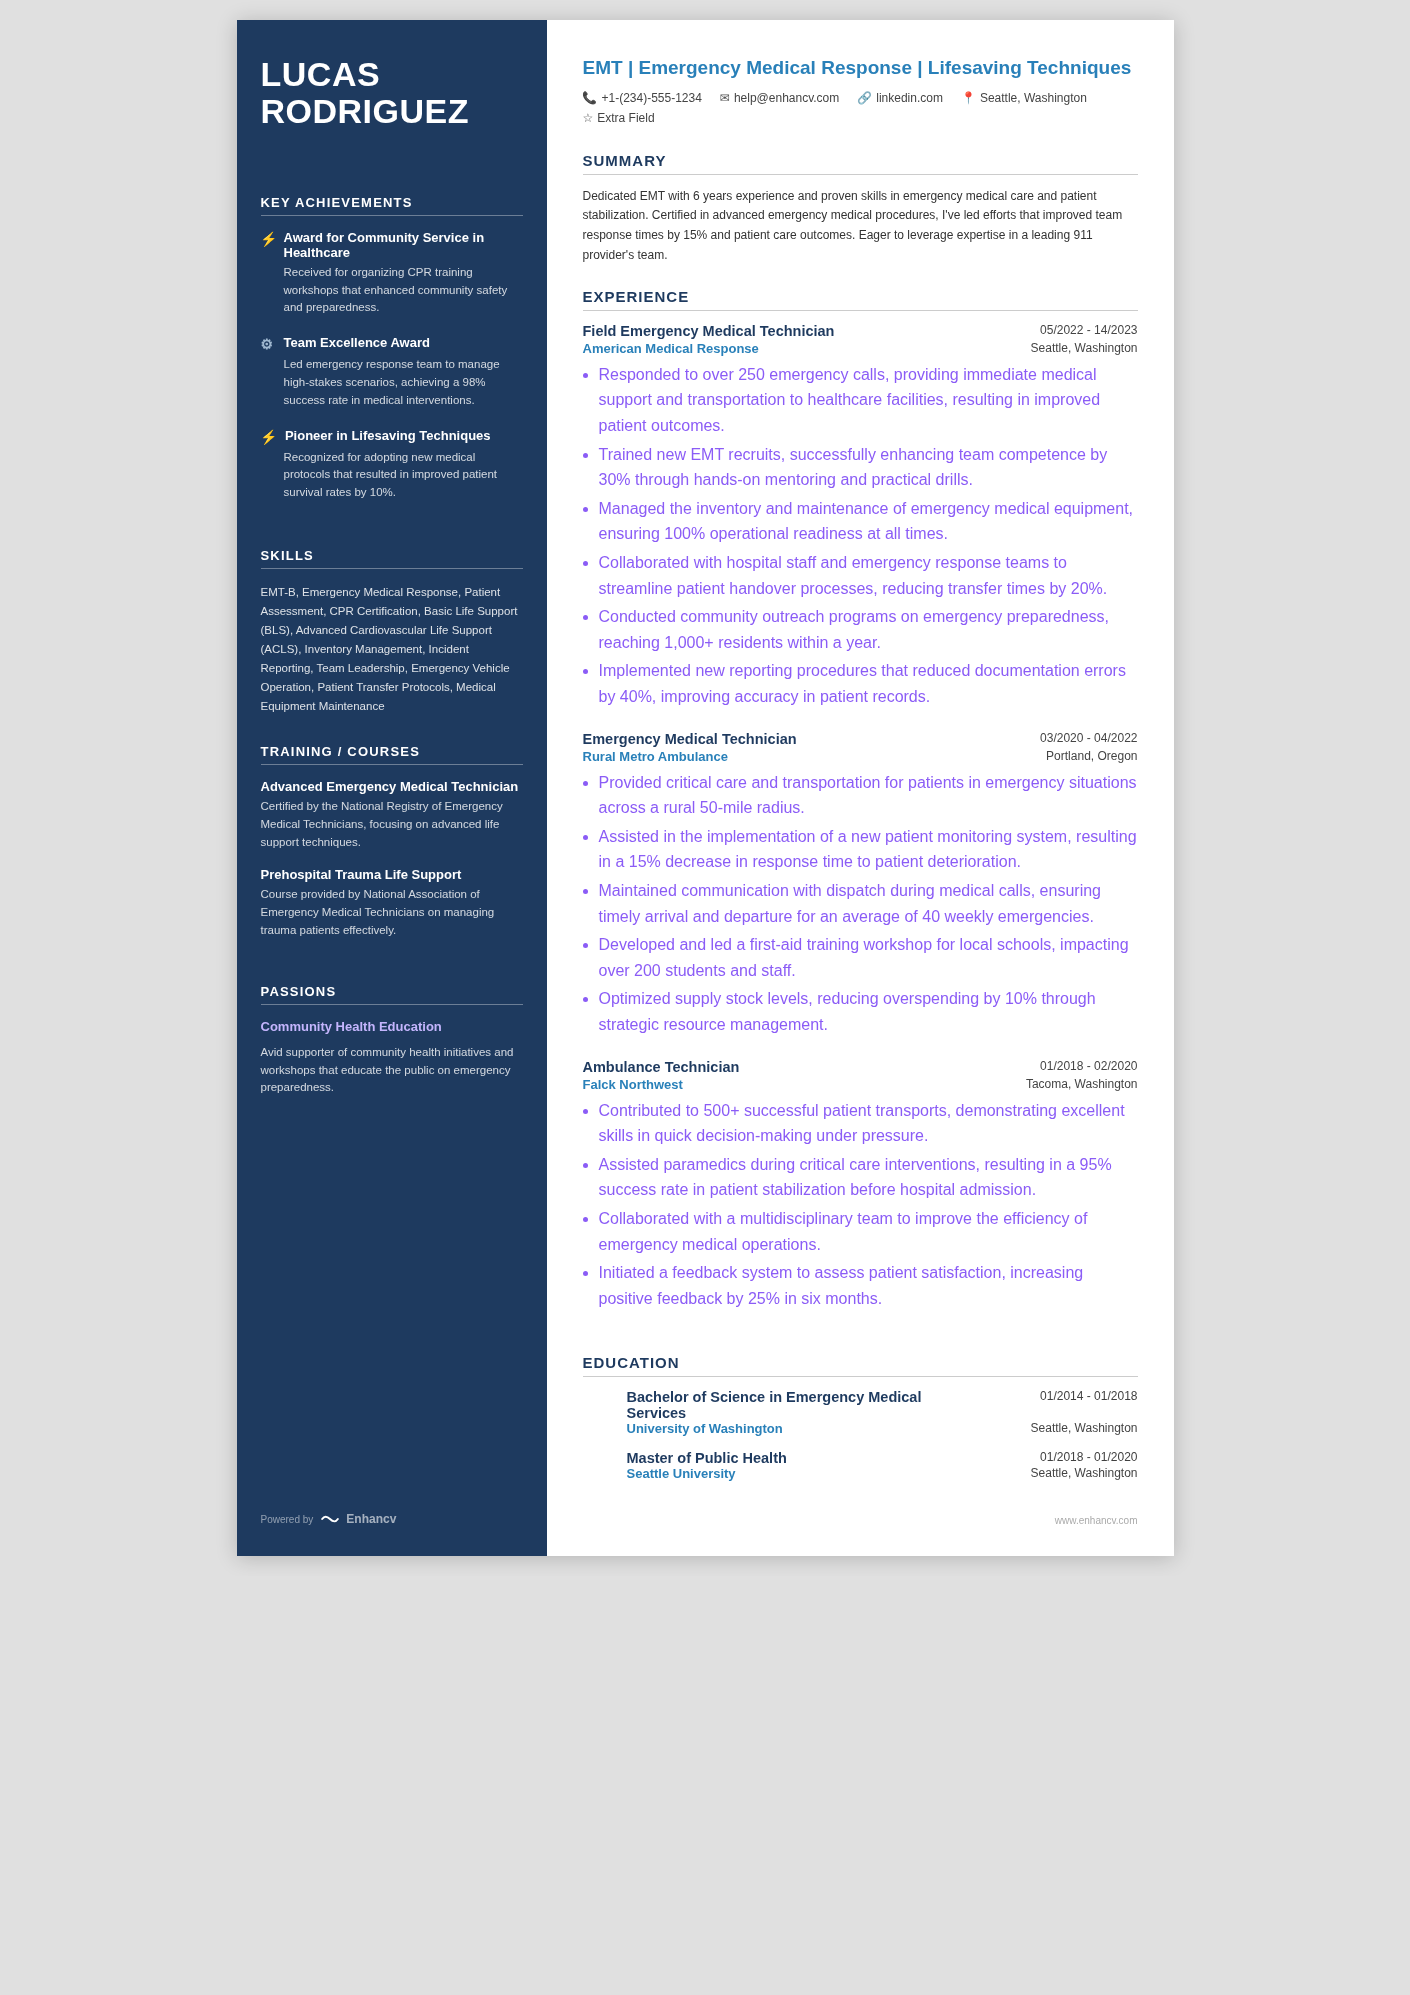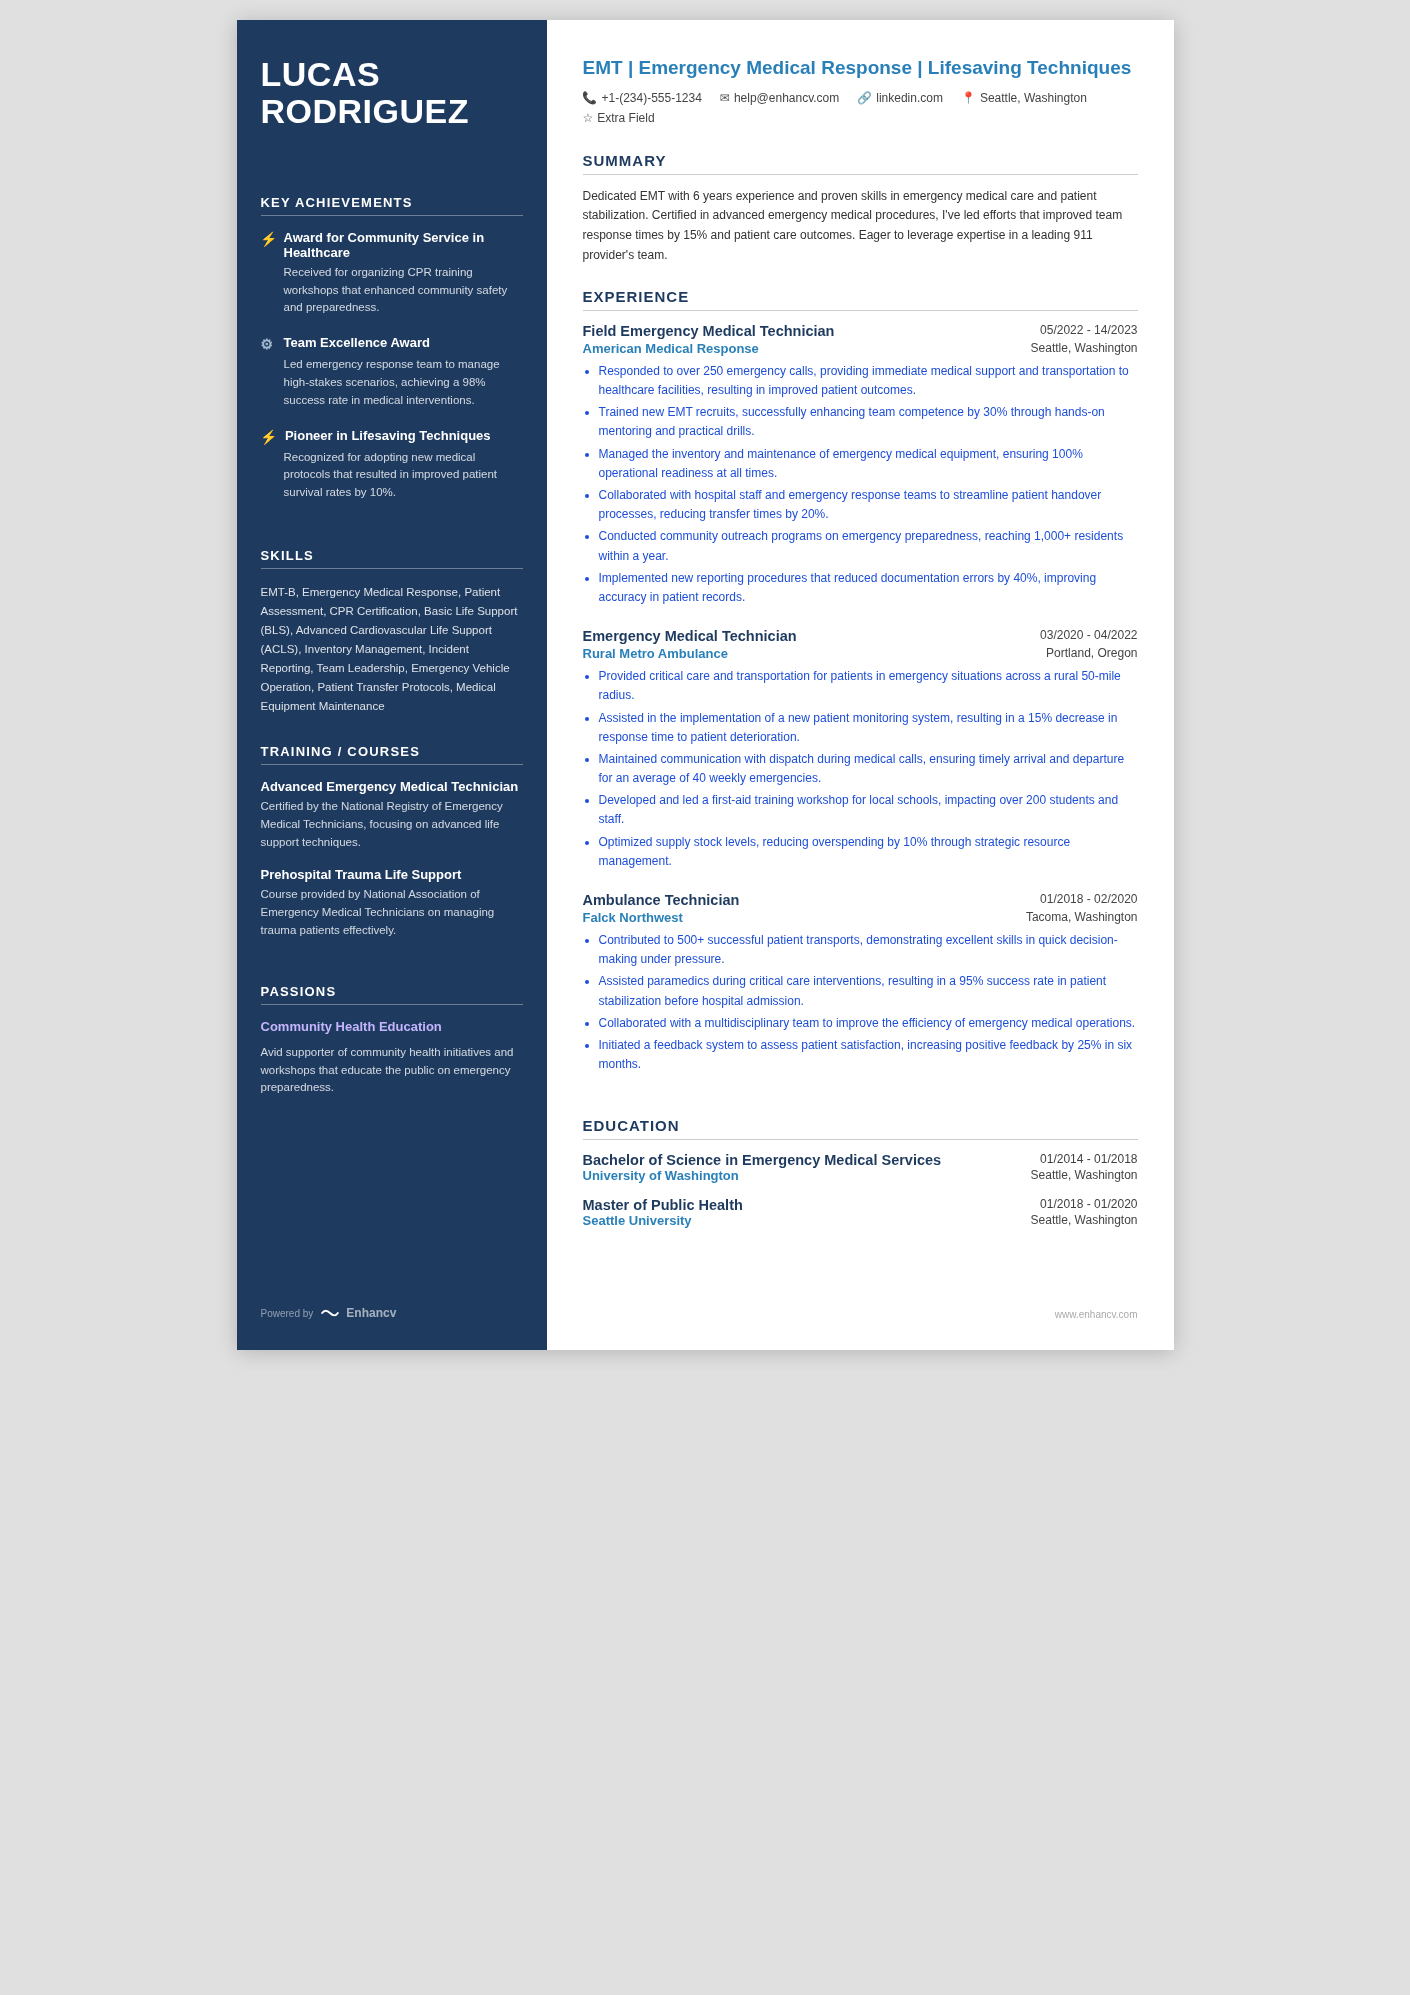--- a/index.html
+++ b/index.html
@@ -203,27 +203,28 @@
       color: #2980b9;
     }
     .exp-location {
       font-size: 12px;
       color: #444;
     }
     .exp-bullets {
       padding-left: 16px;
     }
     .exp-bullets li {
-      font-size: 12px;
-      color: #1d4ed8;
+      font-size: 16px;
+      color: #8b5cf6;
       line-height: 1.6;
       margin-bottom: 3px;
     }
     .edu-item {
       margin-bottom: 14px;
+      margin-left: 44px;
     }
     .edu-header {
       display: flex;
       justify-content: space-between;
       align-items: flex-start;
     }
     .edu-degree {
       font-size: 14.5px;
       font-weight: 700;
       color: #1e3a5f;

